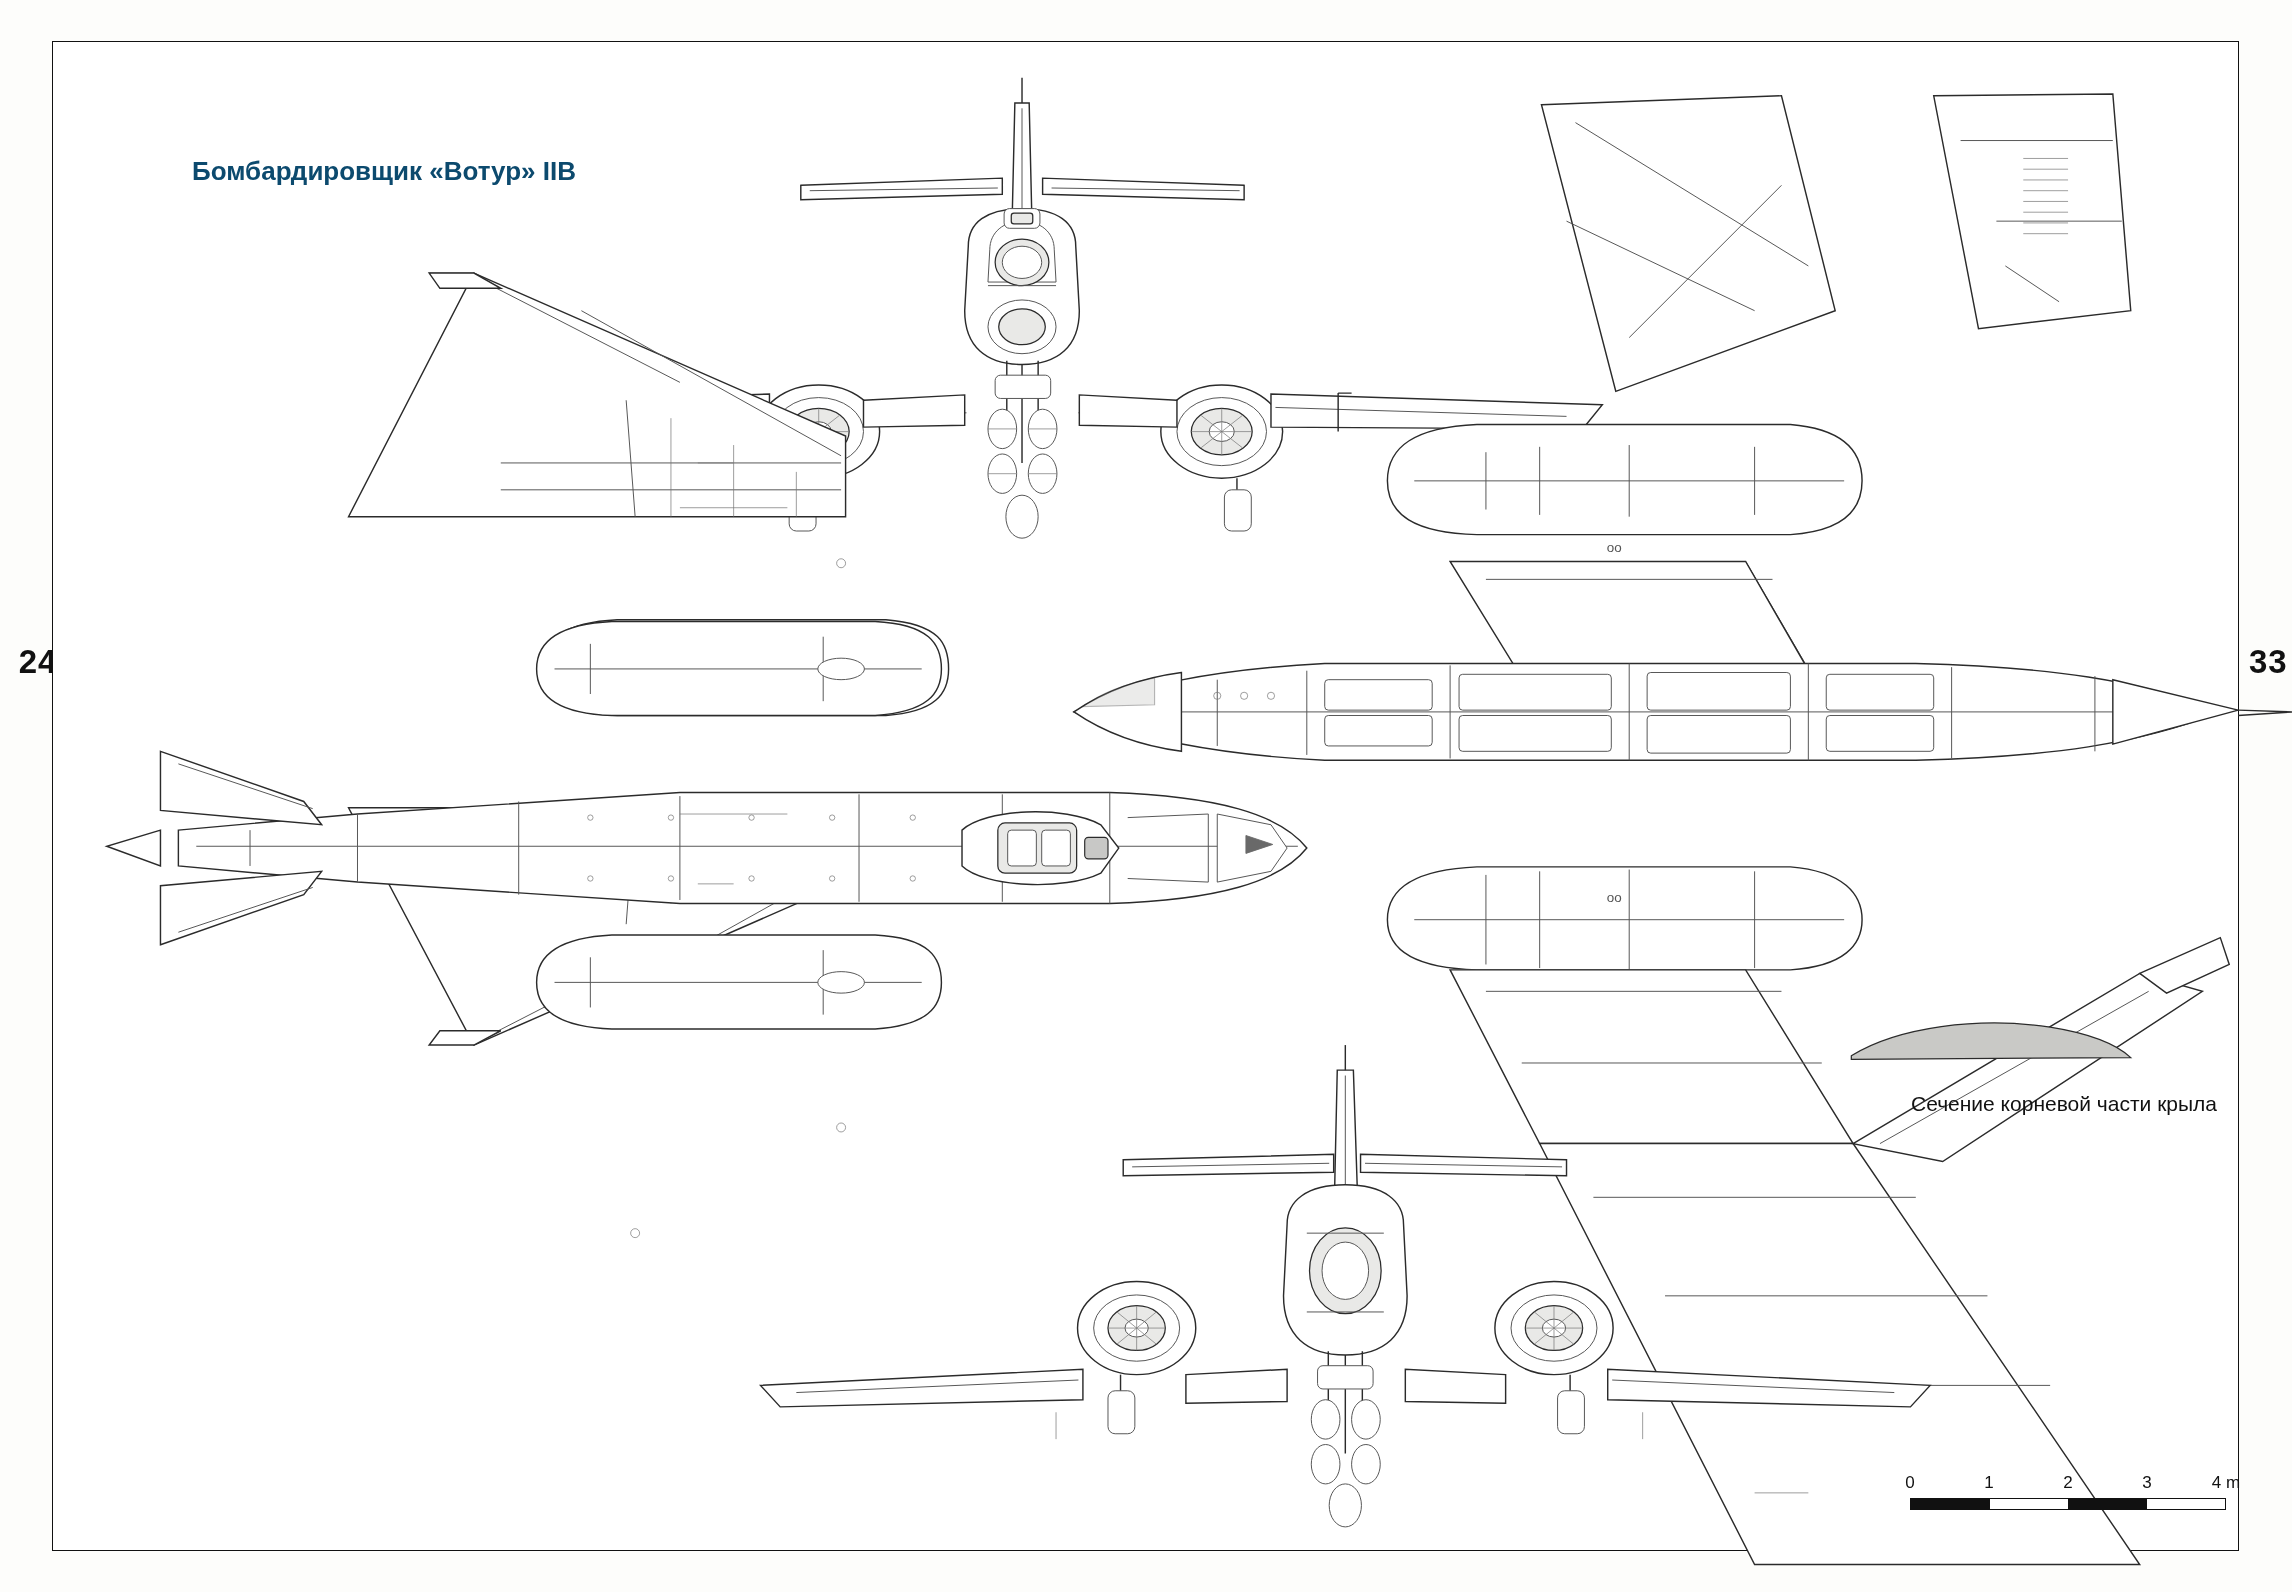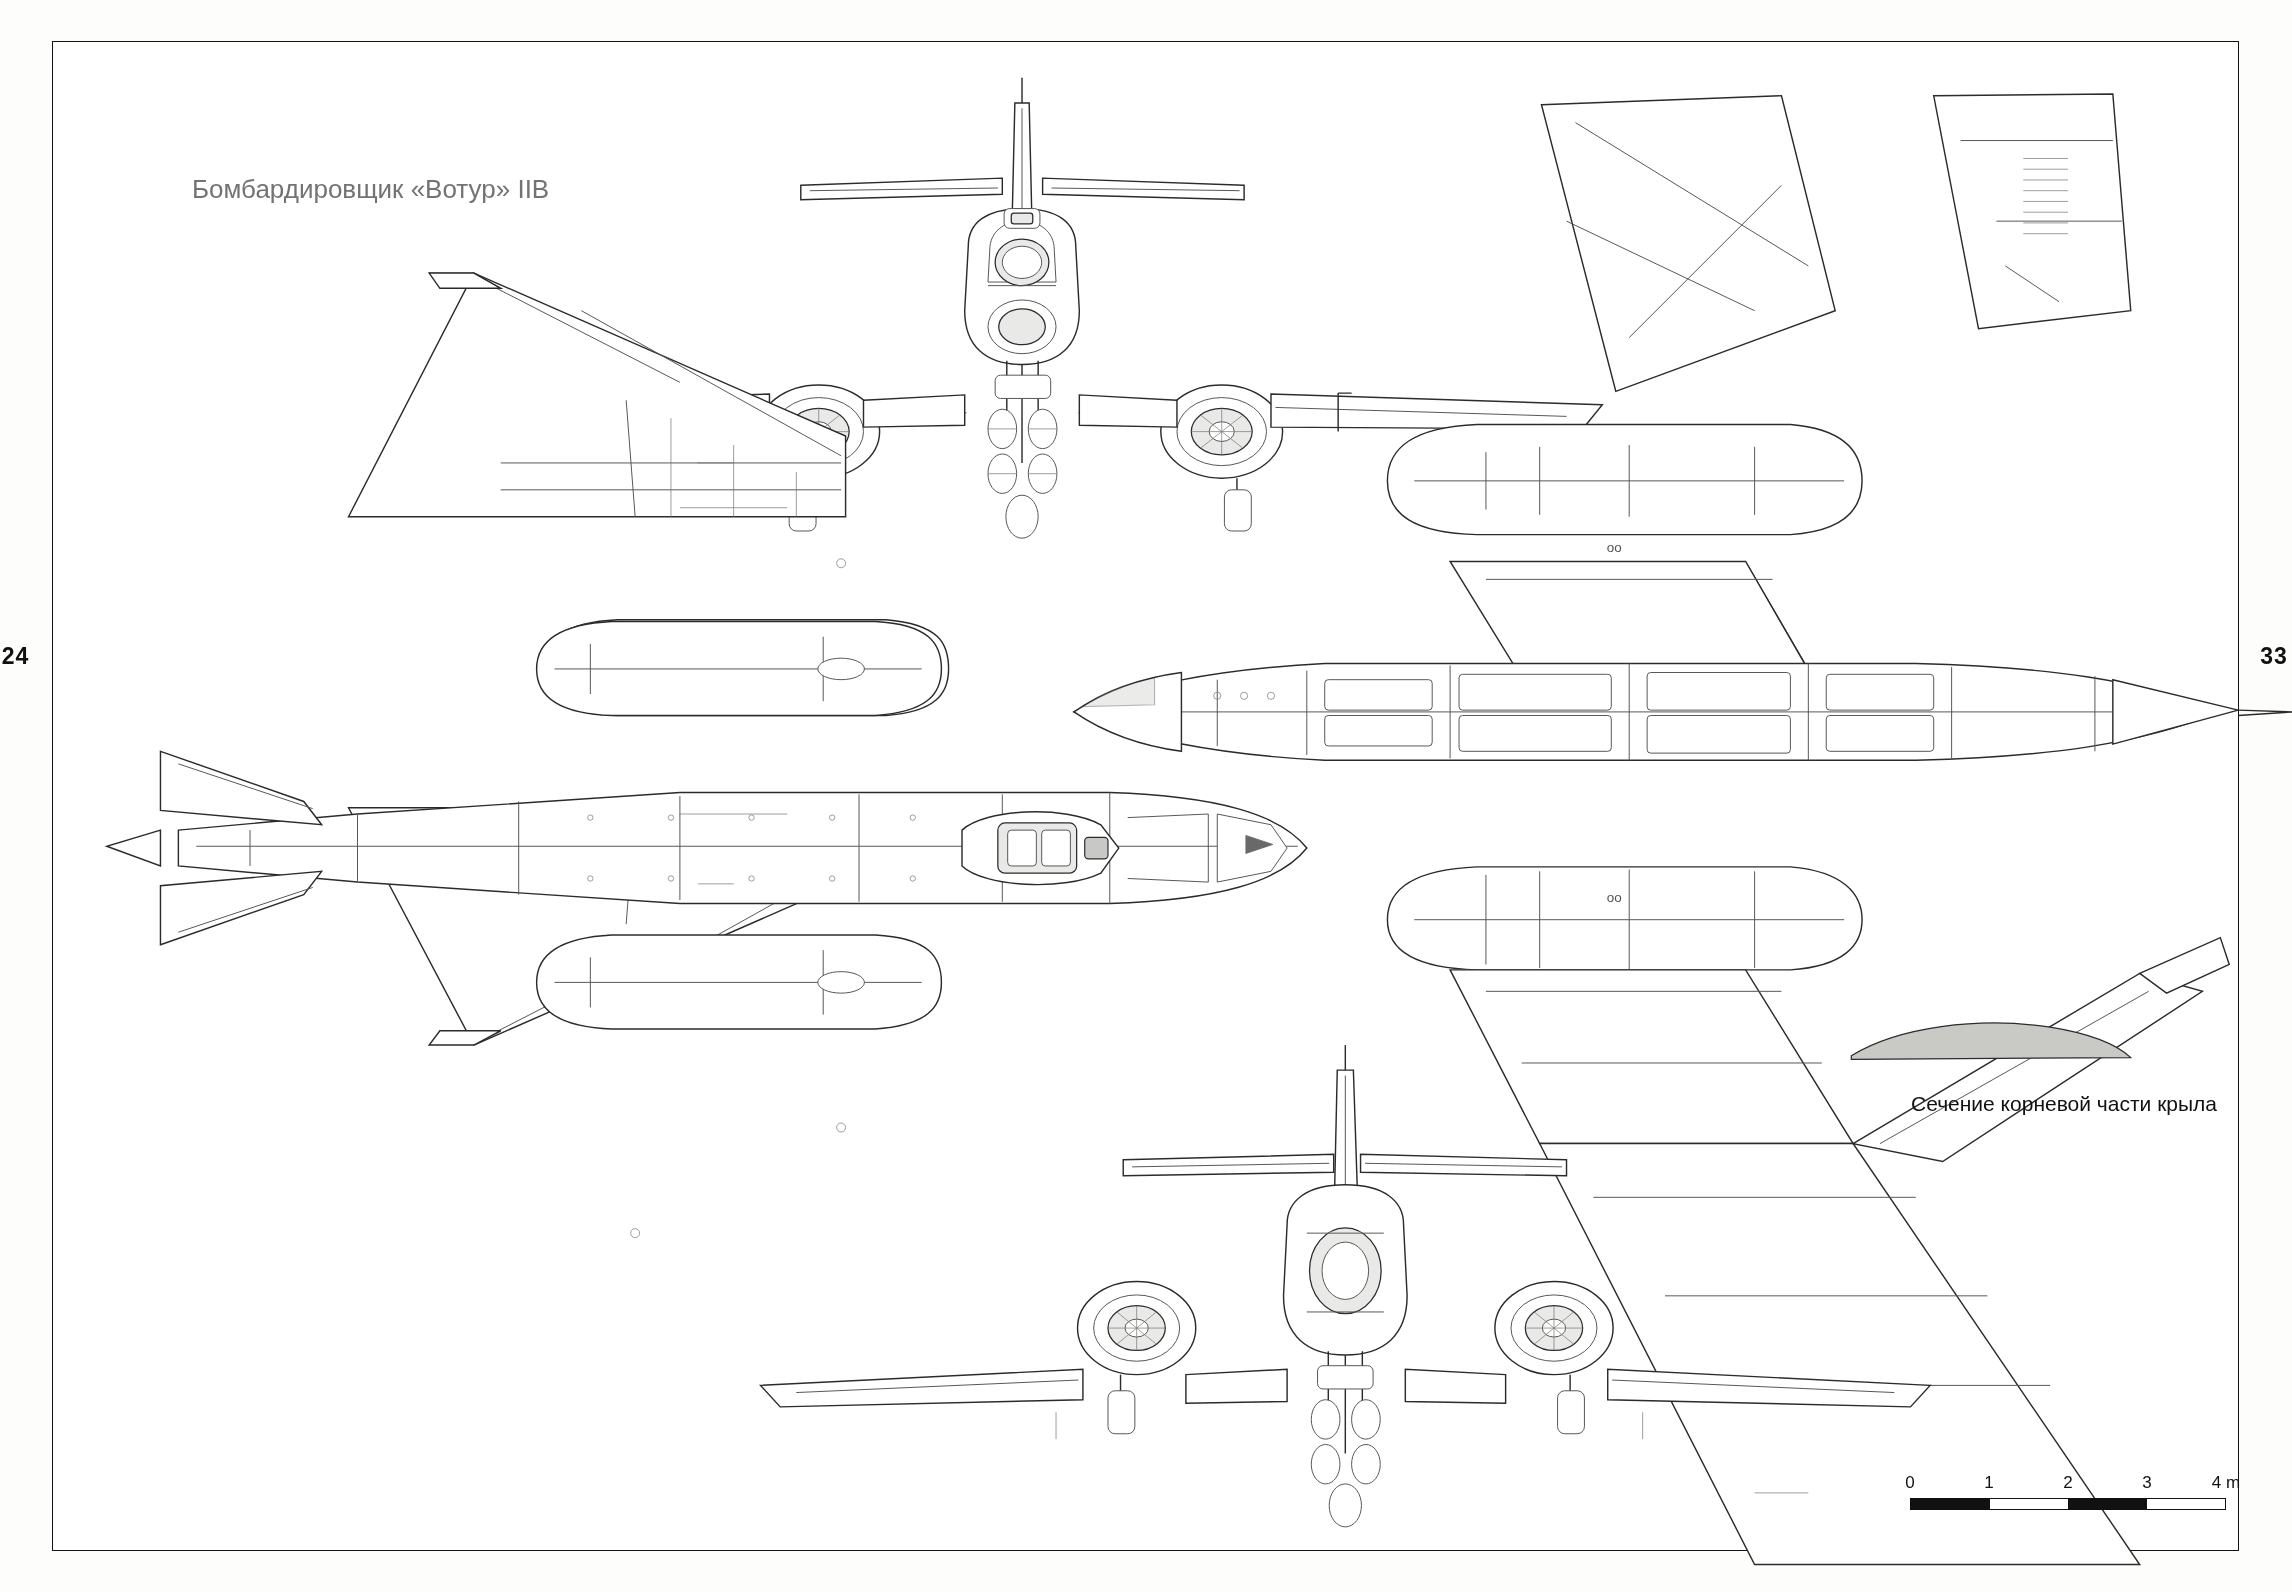--- a/index.html
+++ b/index.html
@@ -27,41 +27,43 @@
     top: 41px;
     width: 2187px;
     height: 1510px;
     border: 1.8px solid #111;
     background: #ffffff;
     box-sizing: border-box;
   }
   
   .page-number {
     position: absolute;
-    font-size: 23px;
+    font-size: 33px;
     font-weight: 700;
     color: #111;
     letter-spacing: 0.9px;
+    margin-left: 17px;
   }
   #page-number-left {
     left: 1.8px;
     top: 643px;
   }
   #page-number-right {
     right: 5.4px;
     top: 643px;
   }
   
   #drawing-title {
     position: absolute;
     left: 139px;
-    top: 132px;
+    top: 114px;
     font-size: 26px;
-    color: #737373;
+    color: #0c4a6e;
     white-space: nowrap;
+    font-weight: bold;
   }
   
   #airfoil-caption {
     position: absolute;
     left: 1858px;
     top: 1050px;
     font-size: 21px;
     color: #111;
     white-space: nowrap;
   }

